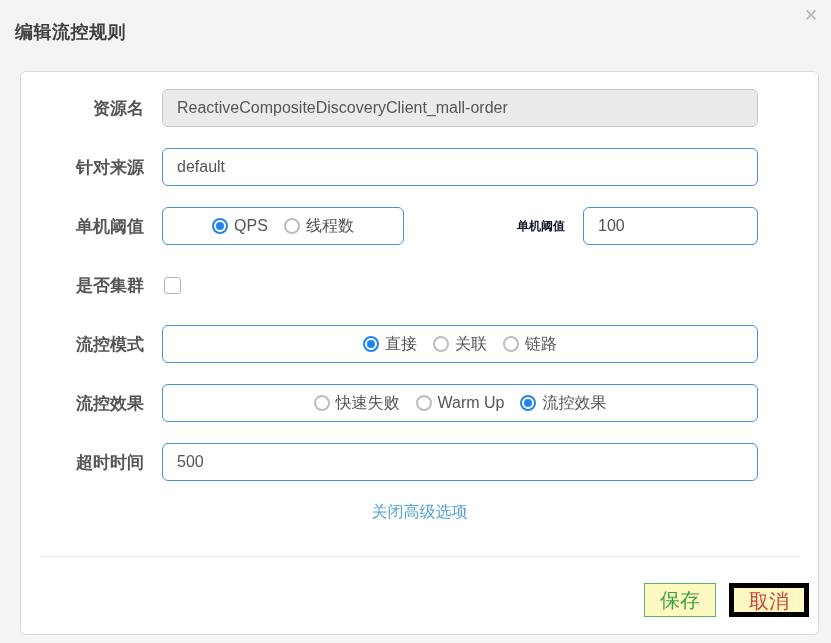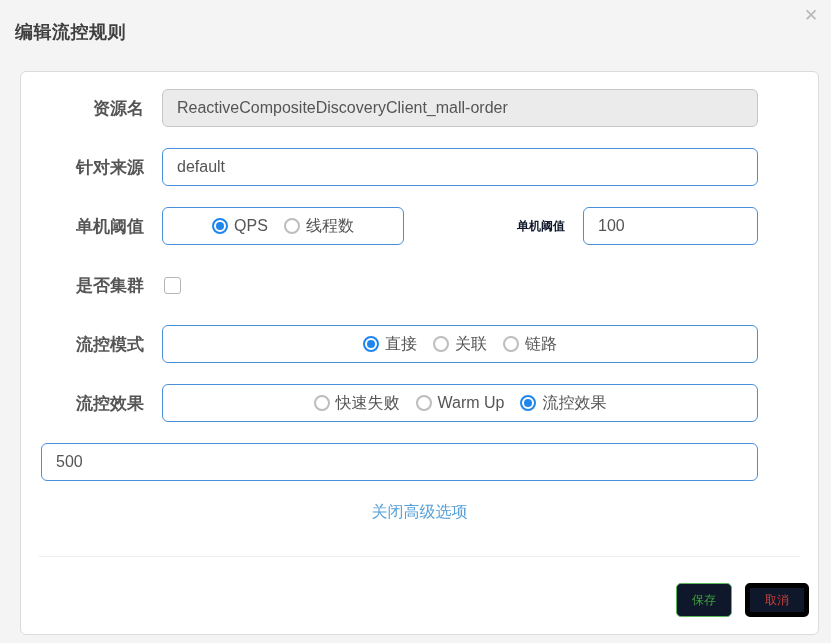--- a/index.html
+++ b/index.html
@@ -57,22 +57,22 @@
     width:17px;height:17px;box-sizing:border-box;margin-left:2px;
     border:1px solid #b5b5b5;border-radius:3px;background:#fff;cursor:pointer;
   }
   .adv-link{
     height:20px;line-height:20px;text-align:center;margin:0 0 34px 0;
     font-size:16px;color:#57a1d8;cursor:pointer;
   }
   .divider{border:0;border-top:1px solid #ededed;margin:0 18px;}
   .footer{display:flex;justify-content:flex-end;gap:13px;padding:26px 9px 0 0;}
   .btn{
-    height:34px;padding:0 15px;box-sizing:border-box;border-radius:5px;
-    background:#0f172a;font-size:12px;cursor:pointer;
+    height:34px;padding:0 15px;box-sizing:border-box;border-radius:0;
+    background:#fef9c3;font-size:20px;cursor:pointer;
     font-family:"Liberation Sans","DejaVu Sans",sans-serif;
   }
   .btn-save{border:1px solid #5cb85c;color:#3da13d;}
   .btn-cancel{border:5px solid #000000;color:#c9403c;}
 </style>
 </head>
 <body>
 
 <div class="dlg-title">编辑流控规则</div>
 <div class="dlg-close">✕</div>
@@ -152,20 +152,21 @@
         </label>
         <label class="ropt">
           <span class="radio checked"></span>
           <span>流控效果</span>
         </label>
       </div>
     </div>
   </div>
 
   <div class="frow">
+    <div class="flabel">超时时间</div>
     <div class="ctrl">
       <input class="tinput" value="500" style="">
     </div>
   </div>
 
   <div class="adv-link">关闭高级选项</div>
 
   <hr class="divider">
 
   <div class="footer">

